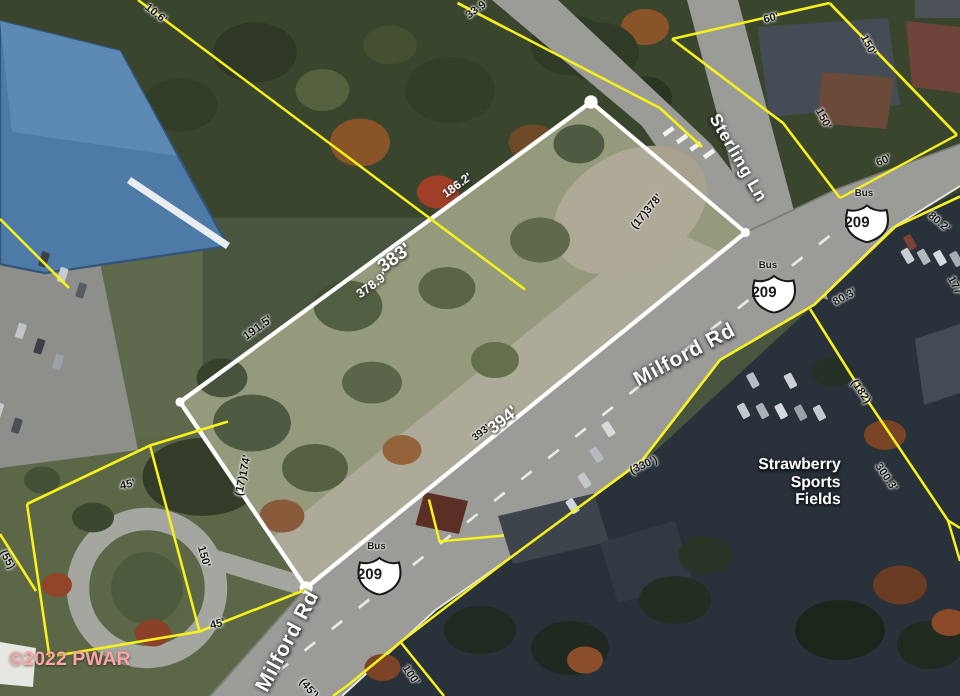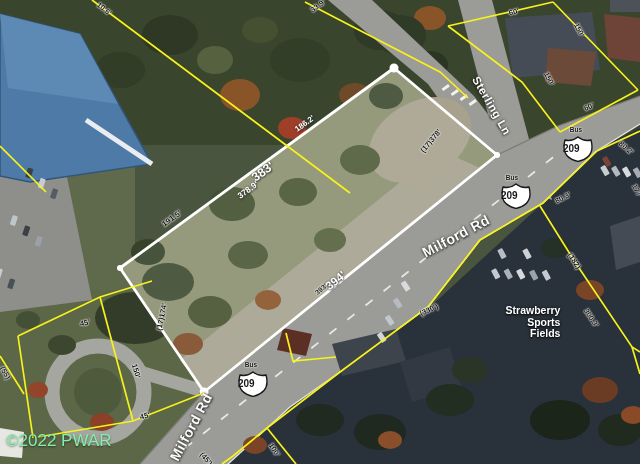--- a/index.html
+++ b/index.html
@@ -8,21 +8,21 @@
   #scene{position:absolute;left:0;top:0;}
   .lbl{position:absolute;white-space:nowrap;transform-origin:center;line-height:1;}
   .dim-dark{color:#15150f;font-weight:bold;font-size:7.5px;
     text-shadow:0 0 2px rgba(255,255,255,.95),0 0 2px rgba(255,255,255,.9),0 0 1px #fff;}
   .dim-white{color:#fff;font-weight:bold;text-shadow:0 1px 2px rgba(35,35,35,.85),0 0 2px rgba(35,35,35,.6);}
   .road-label{color:#fcfcfa;font-weight:bold;letter-spacing:.5px;
     text-shadow:0 1px 2px rgba(25,25,25,.95),0 0 3px rgba(25,25,25,.75);}
   .place-dark{color:#0b0e14;font-weight:bold;text-align:center;}
   .place-white{color:#fff;font-weight:bold;text-align:right;
     text-shadow:0 1px 2px rgba(0,0,0,.9),0 0 3px rgba(0,0,0,.6);}
-  .copyright{color:#86efac;font-weight:normal;font-size:17px;
+  .copyright{color:#fca5a5;font-weight:bold;font-size:13px;
     text-shadow:0 1px 2px rgba(0,0,0,.55);}
   .shield{position:absolute;width:30px;height:26px;transform:translate(-50%,-50%);}
   .shield svg{position:absolute;left:0;top:0;}
   .shield span{position:absolute;left:0;top:7px;width:30px;
     font-size:10px;font-weight:bold;color:#17181a;}
   .bus{font-size:6.5px;font-weight:bold;color:#1a1a14;
     text-shadow:0 0 2px rgba(255,255,255,.9),0 0 2px rgba(255,255,255,.8);}
 </style>
 </head>
 <body>

